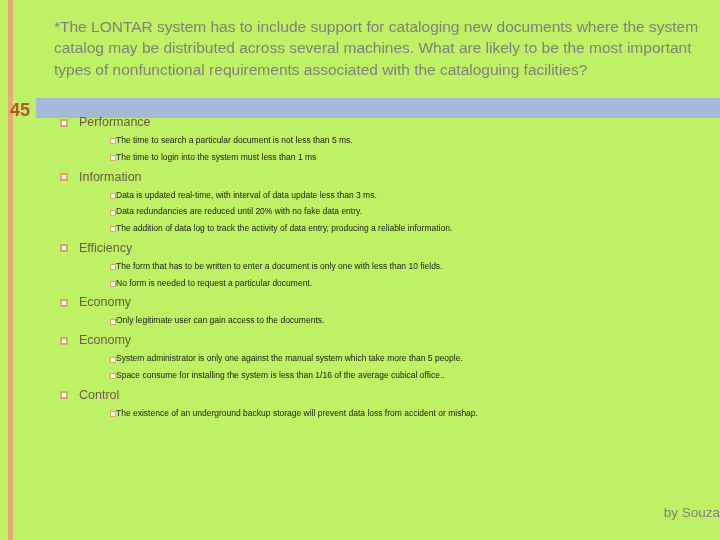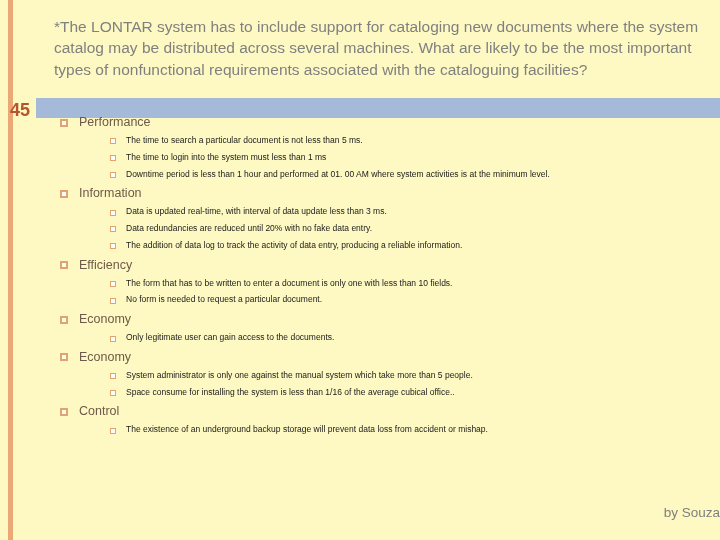--- a/index.html
+++ b/index.html
@@ -1,19 +1,19 @@
 <!DOCTYPE html>
 <html><head>
 <meta charset="utf-8">
 <style>
   * { margin:0; padding:0; box-sizing:border-box; }
   html, body { width:720px; height:540px; }
   body { font-family:"Liberation Sans", sans-serif; background:#ffffff; }
 
-  .slide { position:relative; width:720px; height:540px; background:#fef9c3; overflow:hidden; }
+  .slide { position:relative; width:720px; height:540px; background:#bef264; overflow:hidden; }
 
   .left-bar {
     position:absolute; left:8px; top:0; width:5px; height:540px;
     background:#E9A874;
   }
 
   .title {
     position:absolute; left:54px; top:16px; width:650px;
     color:#808080; font-size:15.5px; line-height:1.38;
   }
@@ -27,21 +27,21 @@
     position:absolute; left:36px; top:98px; right:0; height:20px;
     background:#A4BAD8;
   }
 
   .content { position:absolute; left:60px; top:113px; right:8px; }
 
   .heading-row { display:flex; align-items:center; gap:11px; margin:2px 0 6px; }
   .bullet-l1 { width:8px; height:8px; border:2px solid #E3A36E; background:#fff; flex:none; }
   .heading { color:#6E5A48; font-size:12.5px; line-height:1.2; }
 
-  .item-row { display:flex; align-items:center; gap:10px; margin:0 0 7px 50px; }
+  .item-row { display:flex; align-items:center; margin:0 0 7px 50px; }
   .bullet-l2 { width:6px; height:6px; border:1.5px solid #E3A36E; background:#fff; flex:none; margin-top:1px; }
   .item-text { color:#1a1a1a; font-size:8.5px; line-height:1.15; }
 
   .footer {
     position:absolute; left:0; right:0; bottom:20px;
     text-align:right; padding-left:140px;
     color:#7F7F7F; font-size:13.5px;
   }
 </style>
 </head>
@@ -62,24 +62,20 @@
         <span class="bullet-l1"></span>
         <span class="heading">Performance</span>
       </div>
       <div class="item-row">
         <span class="bullet-l2"></span>
         <span class="item-text">The time to search a particular document is not less than 5 ms.</span>
       </div>
       <div class="item-row">
         <span class="bullet-l2"></span>
         <span class="item-text">The time to login into the system must less than 1 ms</span>
-      </div>
-      <div class="item-row">
-        <span class="bullet-l2"></span>
-        <span class="item-text">Downtime period is less than 1 hour and performed at 01. 00 AM where system activities is at the minimum level.</span>
       </div>
     </div>
 
     <div class="section">
       <div class="heading-row">
         <span class="bullet-l1"></span>
         <span class="heading">Information</span>
       </div>
       <div class="item-row">
         <span class="bullet-l2"></span>

